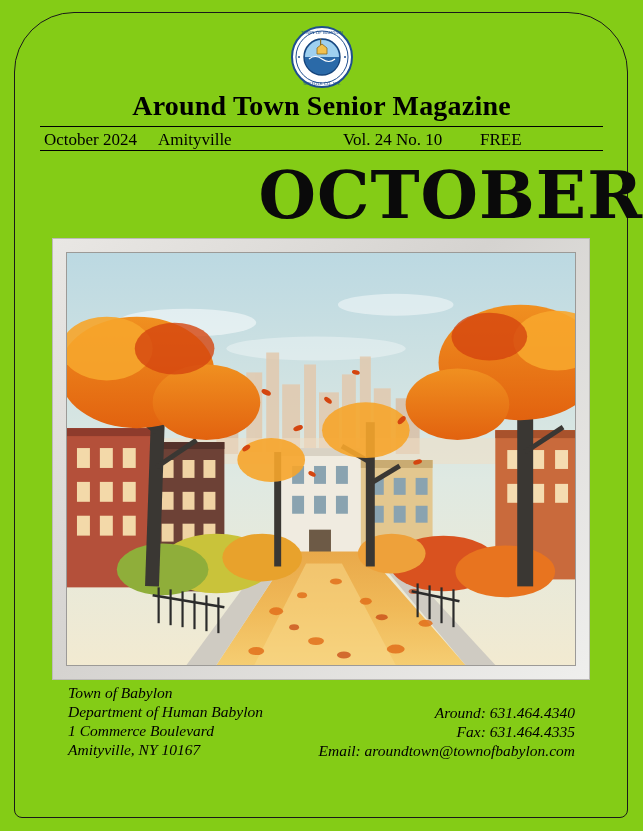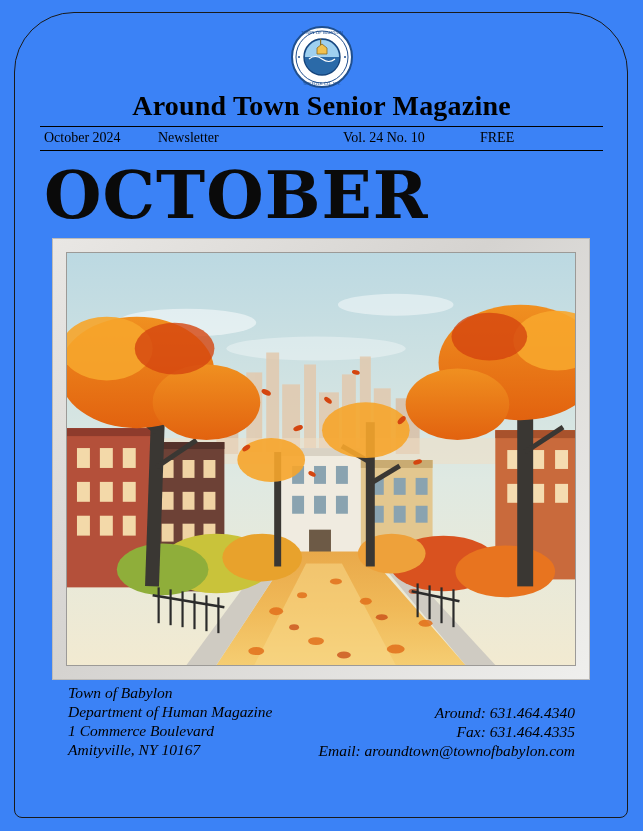--- a/index.html
+++ b/index.html
@@ -11,21 +11,21 @@
     width: 643px;
     height: 831px;
     font-family: "Liberation Serif", serif;
     overflow: hidden;
   }
 
   .page {
     position: relative;
     width: 643px;
     height: 831px;
-    background: #3b82f6;
+    background: #84cc16;
   }
 
   
   .page-frame {
     position: absolute;
     left: 14px;
     top: 12px;
     width: 614px;
     height: 806px;
     border: 1.6px solid #1a1a1a;
@@ -65,47 +65,46 @@
   }
   .rule-top { top: 126px; }
   .rule-bottom { top: 150px; }
 
   .issue-row {
     position: absolute;
     left: 40px;
     top: 130px;
     width: 563px;
     height: 19px;
-    font-size: 14px;
+    font-size: 17px;
     color: #000000;
   }
   .issue-row span {
     position: absolute;
     top: 0;
     white-space: nowrap;
   }
   .issue-date  { left: 4px; }
   .issue-kind  { left: 118px; }
   .issue-vol   { left: 303px; text-align: center; }
   .issue-price { left: 440px; text-align: right; }
 
   
   .month-word {
     position: absolute;
     left: 0;
     right: 0;
     top: 162px;
-    text-align: left;
+    text-align: right;
     font-family: "DejaVu Serif", serif;
     font-weight: bold;
     font-size: 66px;
     letter-spacing: 1px;
     color: #0a0a0a;
     line-height: 1;
-    margin-left: 44px;
   }
 
   
   .art-frame {
     position: absolute;
     left: 52px;
     top: 238px;
     width: 538px;
     height: 442px;
     background: linear-gradient(135deg, #e9e7e4 0%, #d5d3d0 45%, #efefed 100%);
@@ -171,21 +170,21 @@
       <circle cx="54" cy="31" r="1" fill="#1f4f8f"></circle>
     </svg>
   </div>
 
   <div class="masthead-title">Around Town Senior Magazine</div>
 
   <div class="rule rule-top"></div>
 
   <div class="issue-row">
     <span class="issue-date">October 2024</span>
-    <span class="issue-kind">Newsletter</span>
+    <span class="issue-kind">Amityville</span>
     <span class="issue-vol">Vol. 24 No. 10</span>
     <span class="issue-price">FREE</span>
   </div>
 
   <div class="rule rule-bottom"></div>
 
   <div class="month-word">OCTOBER</div>
 
   <div class="art-frame">
     <div class="art-inner">
@@ -389,21 +388,21 @@
           <rect x="536" y="150" width="6" height="180" fill="#2e2c29"></rect>
           <path d="M512 150 q24 -22 30 0 z" fill="#3a3733"></path>
           <rect x="518" y="132" width="18" height="22" fill="#f6e4b0" stroke="#3a3733" stroke-width="2"></rect>
         </g>
       </svg>
     </div>
   </div>
 
   <div class="addr">
     <div>Town of Babylon</div>
-    <div>Department of Human Magazine</div>
+    <div>Department of Human Babylon</div>
     <div>1 Commerce Boulevard</div>
     <div>Amityville, NY 10167</div>
   </div>
 
   <div class="contact">
     <div>Around: 631.464.4340</div>
     <div>Fax: 631.464.4335</div>
     <div>Email: aroundtown@townofbabylon.com</div>
   </div>
 

